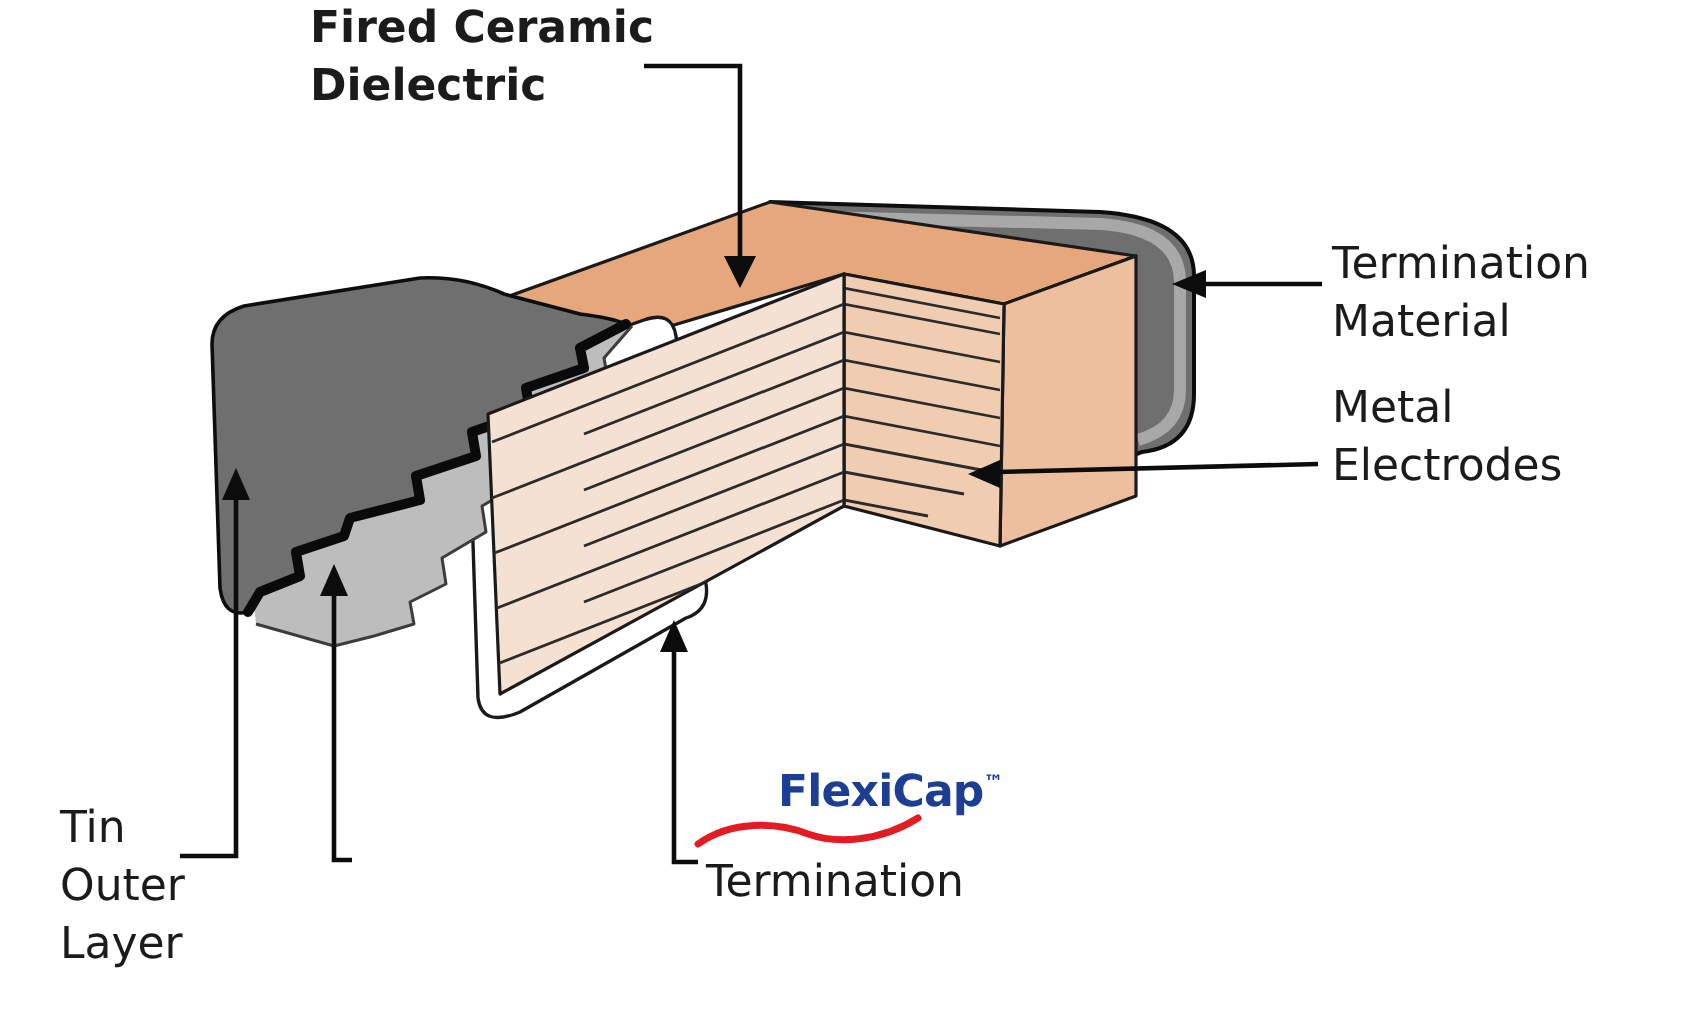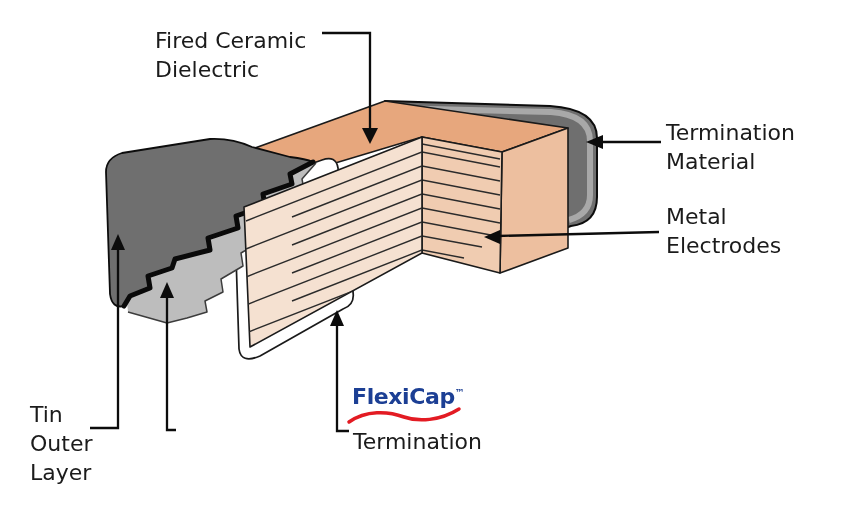--- a/index.html
+++ b/index.html
@@ -1,21 +1,21 @@
 <!DOCTYPE html>
 <html style="--ceramic-top: #e7a77d; --ceramic-front: #edbf9f; --ceramic-cut-side: #f0ccb1; --ceramic-section: #f5e1d1; --tin: #6f6f6f; --nickel: #bdbdbd; --cap-highlight: #a8a8a8; --flexicap-white: #ffffff; --flexicap-blue: #1c3f94; --swoosh-red: #e31b23; --text: #1b1b1b;"><head>
 <meta charset="utf-8">
 <style>
   html,body{margin:0;padding:0;background:#ffffff;}
   #stage{position:relative;width:851px;height:512px;background:#fff;overflow:hidden;
          font-family:"DejaVu Sans","Liberation Sans",sans-serif;}
   #diagram-svg{position:absolute;left:0;top:0;}
   .label{position:absolute;font-size:22px;line-height:29px;color:var(--text,#1b1b1b);
          white-space:pre-line;}
-  .brand{font-weight:bold;font-size:22px;letter-spacing:-0.4px;color:var(--flexicap-blue,#1c3f94);}
+  .brand{font-weight:bold;font-size:22px;letter-spacing:-0.4px;color:var(--flexicap-blue,#1c3f94);margin-left:37px;}
   .brand sup{font-size:10px;font-weight:bold;}
   
   .f-top{fill:var(--ceramic-top);stroke:#1a1a1a;stroke-width:1.6;stroke-linejoin:round;}
   .f-front{fill:var(--ceramic-front);stroke:#1a1a1a;stroke-width:1.6;stroke-linejoin:round;}
   .f-chev{fill:var(--ceramic-cut-side);stroke:#1a1a1a;stroke-width:1.6;stroke-linejoin:round;}
   .f-sect{fill:var(--ceramic-section);stroke:#1a1a1a;stroke-width:1.6;stroke-linejoin:round;}
   .f-cap{fill:var(--tin);stroke:#0d0d0d;stroke-width:2;stroke-linejoin:round;}
   .f-hl{fill:none;stroke:var(--cap-highlight);stroke-width:6;}
   .f-nickel{fill:var(--nickel);stroke:none;}
   .f-tin{fill:var(--tin);stroke:#0d0d0d;stroke-width:1.8;stroke-linejoin:round;}
@@ -118,27 +118,27 @@
       <polygon class="ahead" points="118,234 111,250 125,250"></polygon>
 
       <path class="leader" d="M176,430 L167,430 L167,296"></path>
       <polygon class="ahead" points="167,282 160,298 174,298"></polygon>
 
       <path class="leader" d="M349,431 L337,431 L337,324"></path>
       <polygon class="ahead" points="337,310 330,326 344,326"></polygon>
     </g>
   </svg>
 
-  <div class="label" style="left:155px;top:26px;">Fired Ceramic
+  <div class="label" style="left:155px;top:0;font-weight:bold;">Fired Ceramic
 Dielectric</div>
 
   <div class="label" style="left:666px;top:118px;">Termination
 Material</div>
 
-  <div class="label" style="left:666px;top:202px;">Metal
+  <div class="label" style="left:666px;top:190px;">Metal
 Electrodes</div>
 
   <div class="label" style="left:30px;top:400px;">Tin
 Outer
 Layer</div>
 
 
   <div class="label" style="left:352px;top:381px;line-height:24px;"><span class="brand"><span>FlexiCap</span><sup>™</sup></span></div>
 
   <div class="label" style="left:353px;top:427px;">Termination</div>

